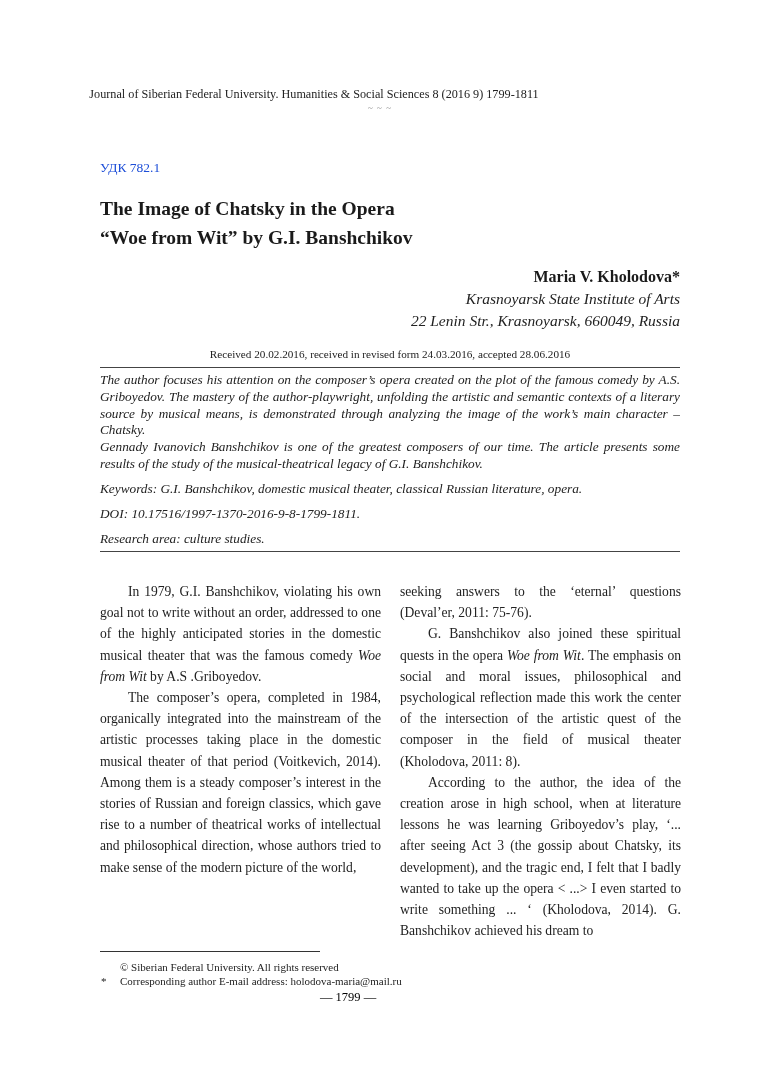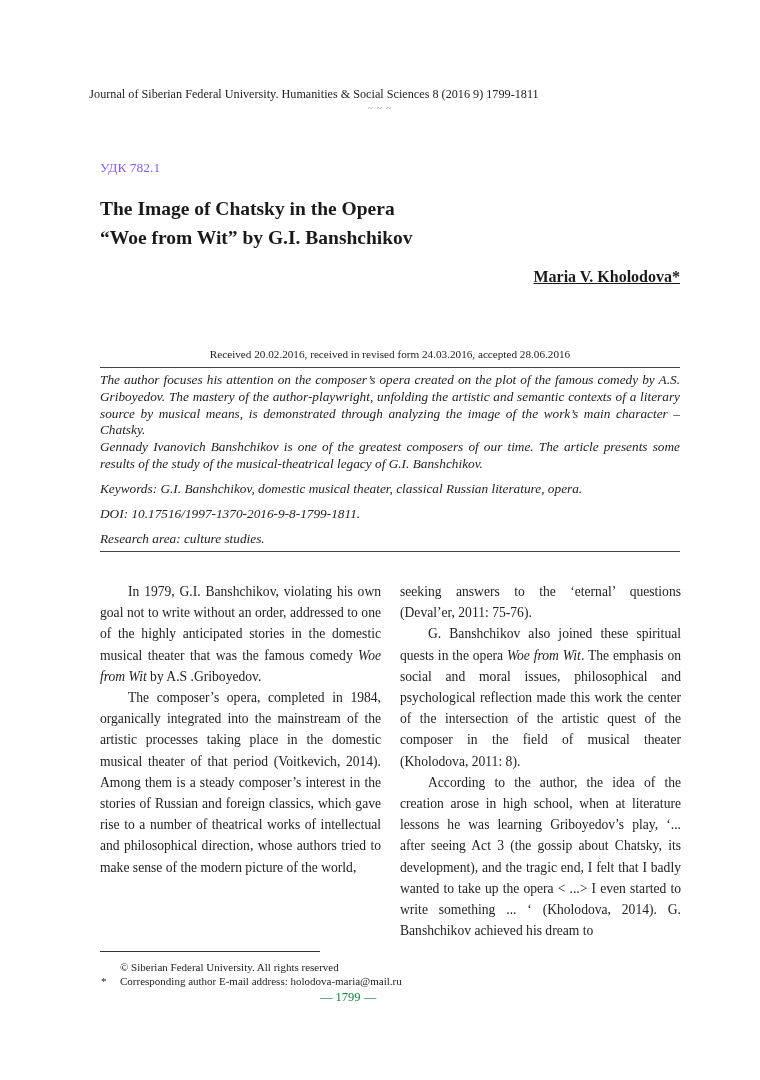--- a/index.html
+++ b/index.html
@@ -9,29 +9,29 @@
     }
     .abs { position: absolute; }
     .running-head {
       left: 0; width: 628px; top: 87px; text-align: center;
       font-size: 12.2px; color: #222;
     }
     .tilde {
       left: 0; width: 760px; top: 103px; text-align: center;
       font-size: 9px; color: #888; letter-spacing: 1px;
     }
-    .udk { left: 100px; top: 160px; font-size: 13.5px; color: #8b5cf6; }
+    .udk { left: 100px; top: 160px; font-size: 13.5px; color: #1d4ed8; }
     .title {
       left: 100px; top: 194px; font-size: 19.5px; font-weight: bold;
       line-height: 29px; color: #1a1a1a;
     }
     .author-block {
       right: 80px; top: 266px; text-align: right; width: 400px;
     }
-    .author-name { font-size: 16px; font-weight: bold; line-height: 22px; text-decoration: underline; }
+    .author-name { font-size: 16px; font-weight: bold; line-height: 22px; }
     .affil { font-size: 15.5px; font-style: italic; line-height: 22px; color: #222; }
     .received {
       left: 100px; width: 580px; top: 348px; text-align: center;
       font-size: 11.2px; color: #222;
     }
     .rule-top { left: 100px; width: 580px; top: 367px; border-top: 1.5px solid #444; }
     .abstract {
       left: 100px; width: 580px; top: 372px; font-style: italic;
       font-size: 13.3px; line-height: 16.8px; text-align: justify; color: #222;
     }
@@ -48,38 +48,40 @@
     .col p.noindent { text-indent: 0; }
     .col-left { left: 100px; }
     .col-right { left: 400px; }
     .fn-rule { left: 100px; width: 220px; top: 951px; border-top: 1px solid #333; }
     .footnote { font-size: 11px; color: #222; margin-top: 6px; }
     .fn1 { left: 120px; top: 955px; }
     .fn2-mark { left: 101px; top: 969px; }
     .fn2 { left: 120px; top: 969px; }
     .page-number {
       left: 0; width: 696px; top: 990px; text-align: center;
-      font-size: 12.5px; color: #15803d;
+      font-size: 12.5px; color: #000000;
     }
   </style>
 </head>
 <body>
 
 <div class="abs running-head">Journal of  Siberian Federal University.  Humanities &amp; Social Sciences 8 (2016 9) 1799-1811</div>
 <div class="abs tilde">~ ~ ~</div>
 
 <div class="abs udk">УДК 782.1</div>
 
 <div class="abs title">
   <div>The Image of Chatsky in the Opera</div>
   <div>“Woe from Wit” by G.I. Banshchikov</div>
 </div>
 
 <div class="abs author-block">
   <div class="author-name">Maria V. Kholodova*</div>
+  <div class="affil">Krasnoyarsk State Institute of Arts</div>
+  <div class="affil">22 Lenin Str., Krasnoyarsk, 660049, Russia</div>
 </div>
 
 <div class="abs received">Received 20.02.2016, received in revised form 24.03.2016, accepted 28.06.2016</div>
 <div class="abs rule-top"></div>
 
 <div class="abs abstract">
   <p>The author focuses his attention on the composer’s opera created on the plot of the famous comedy by A.S. Griboyedov. The mastery of the author-playwright, unfolding the artistic and semantic contexts of a literary source by musical means, is demonstrated through analyzing the image of the work’s main character – Chatsky.</p>
   <p>Gennady Ivanovich Banshchikov is one of the greatest composers of our time. The article presents some results of the study of the musical-theatrical legacy of G.I. Banshchikov.</p>
 </div>
 

